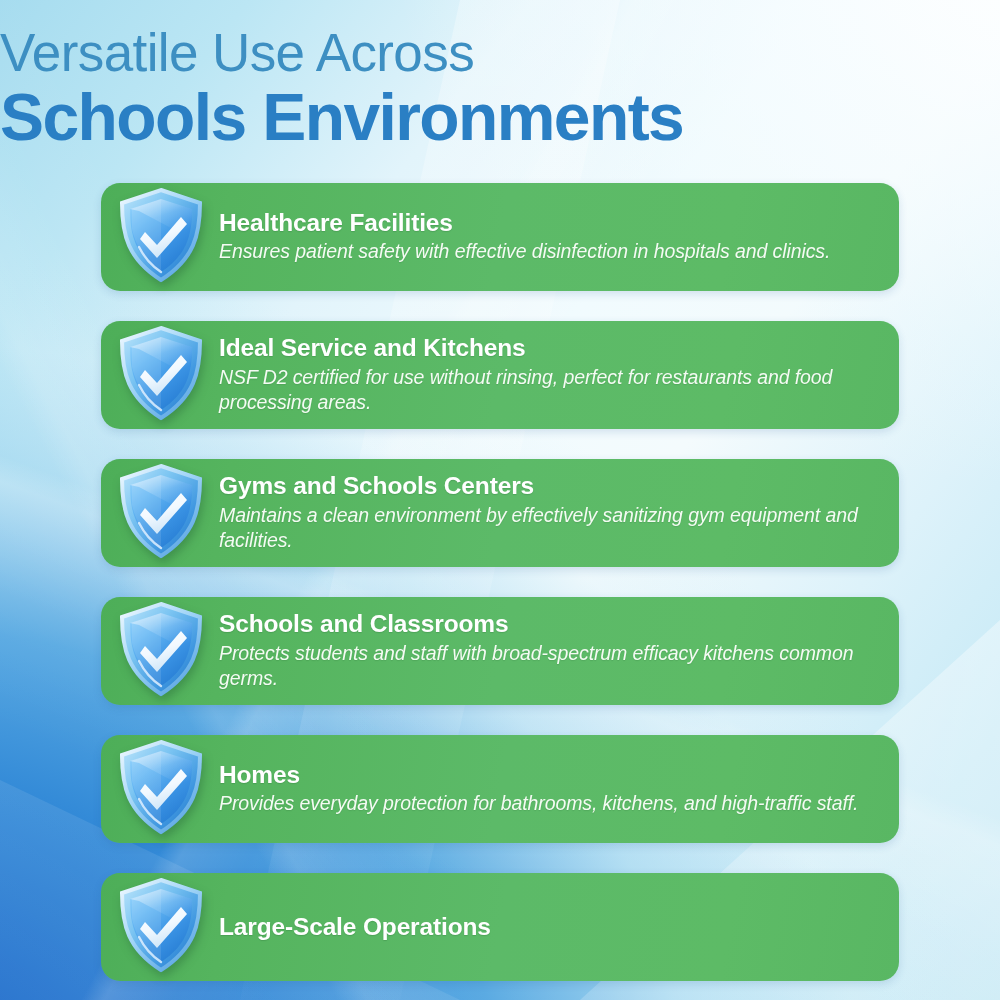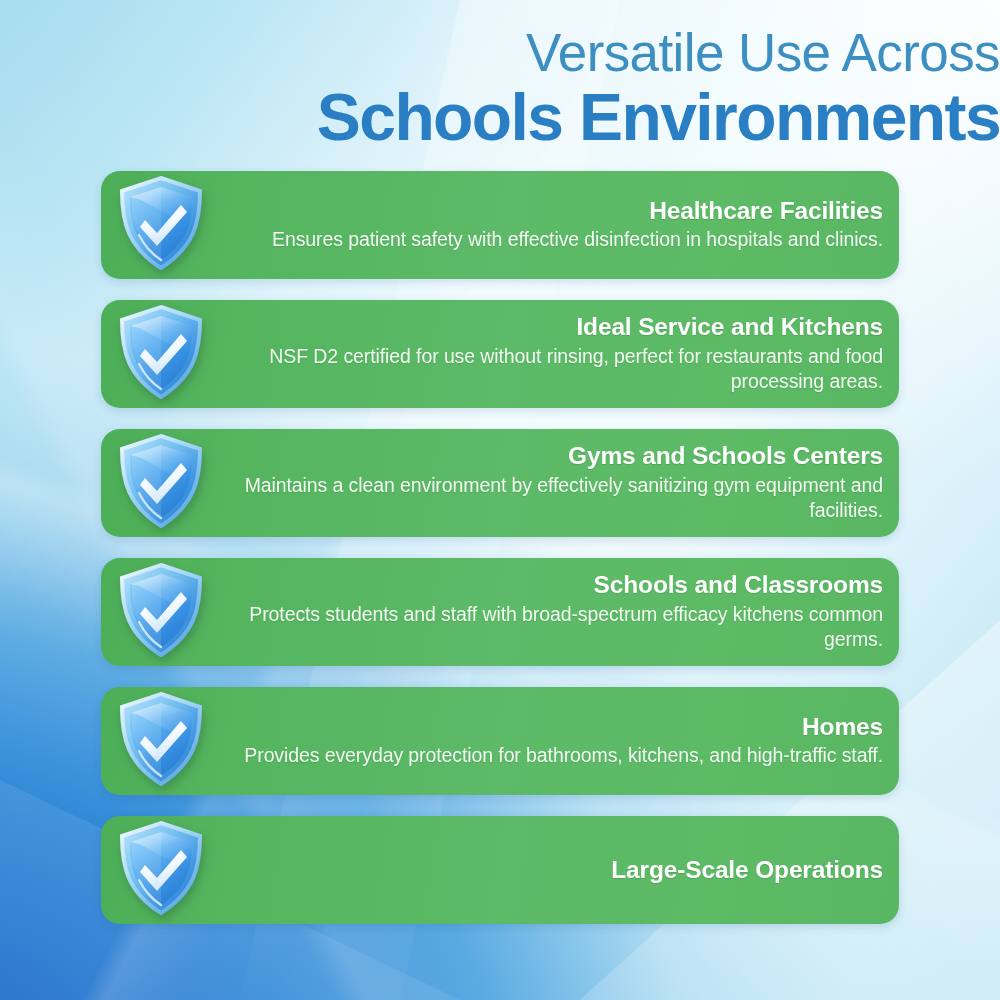--- a/index.html
+++ b/index.html
@@ -90,21 +90,21 @@
   }
   .bg-facet-f {
     clip-path: polygon(46% 0, 62% 0, 40% 100%, 24% 100%);
     background: linear-gradient(180deg, rgba(255,255,255,0.30), rgba(255,255,255,0.02));
   }
 
   
   .heading {
     position: relative;
     padding-top: 26px;
-    text-align: right;
+    text-align: left;
     z-index: 3;
   }
   .heading-line1 {
     font-size: 53px;
     line-height: 1.02;
     font-weight: 500;
     letter-spacing: -0.6px;
     color: #3d8fc2;
     white-space: nowrap;
   }
@@ -115,26 +115,25 @@
     font-weight: 700;
     letter-spacing: -1.6px;
     color: #2a7fc4;
     white-space: nowrap;
   }
 
   
   .cards {
     position: relative;
     z-index: 3;
-    margin: 20px auto 0;
+    margin: 32px auto 0;
     width: 798px;
     display: flex;
     flex-direction: column;
-    gap: 21px;
-    text-align: right;
+    gap: 30px;
   }
   .card {
     position: relative;
     height: 108px;
     border-radius: 19px;
     background: linear-gradient(100deg, #4dae58 0%, #55b45e 16%, #5cba68 50%, #5dbb66 78%, #59b763 100%);
     box-shadow: 0 3px 9px rgba(28,90,150,0.16);
     display: flex;
     align-items: center;
     box-sizing: border-box;
@@ -167,20 +166,21 @@
     text-shadow: 0 1px 1px rgba(30,90,45,0.22);
   }
   .card-desc {
     margin-top: 3px;
     color: #f4fbf3;
     font-size: 19.5px;
     font-weight: 400;
     line-height: 1.28;
     letter-spacing: -0.1px;
     text-shadow: 0 1px 1px rgba(30,90,45,0.16);
+    font-style: italic;
   }
 </style>
 </head>
 <body>
 
 <div id="poster">
 
   <div class="bg-layer bg-topright-wash"></div>
   <div class="bg-layer bg-bottomleft"></div>
   <div class="bg-layer bg-facet-a"></div>

